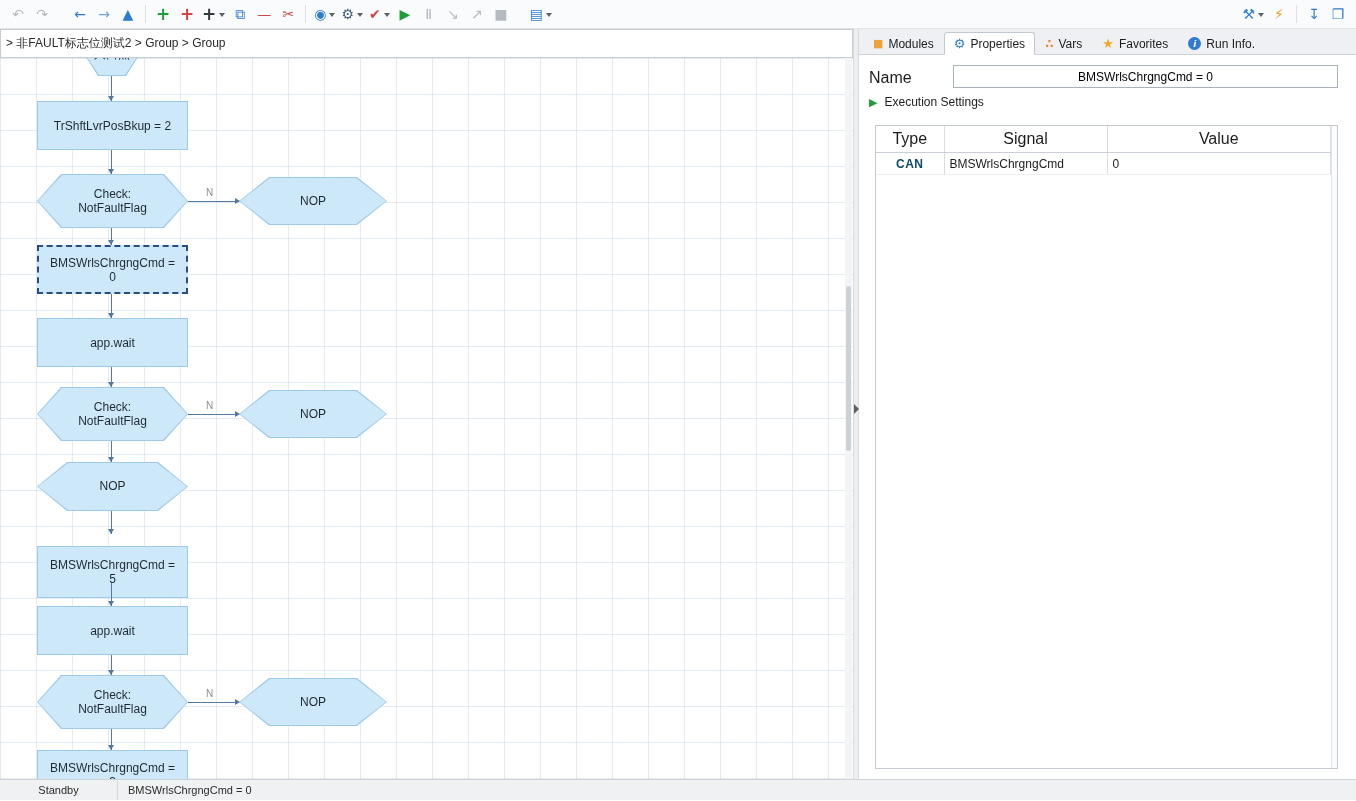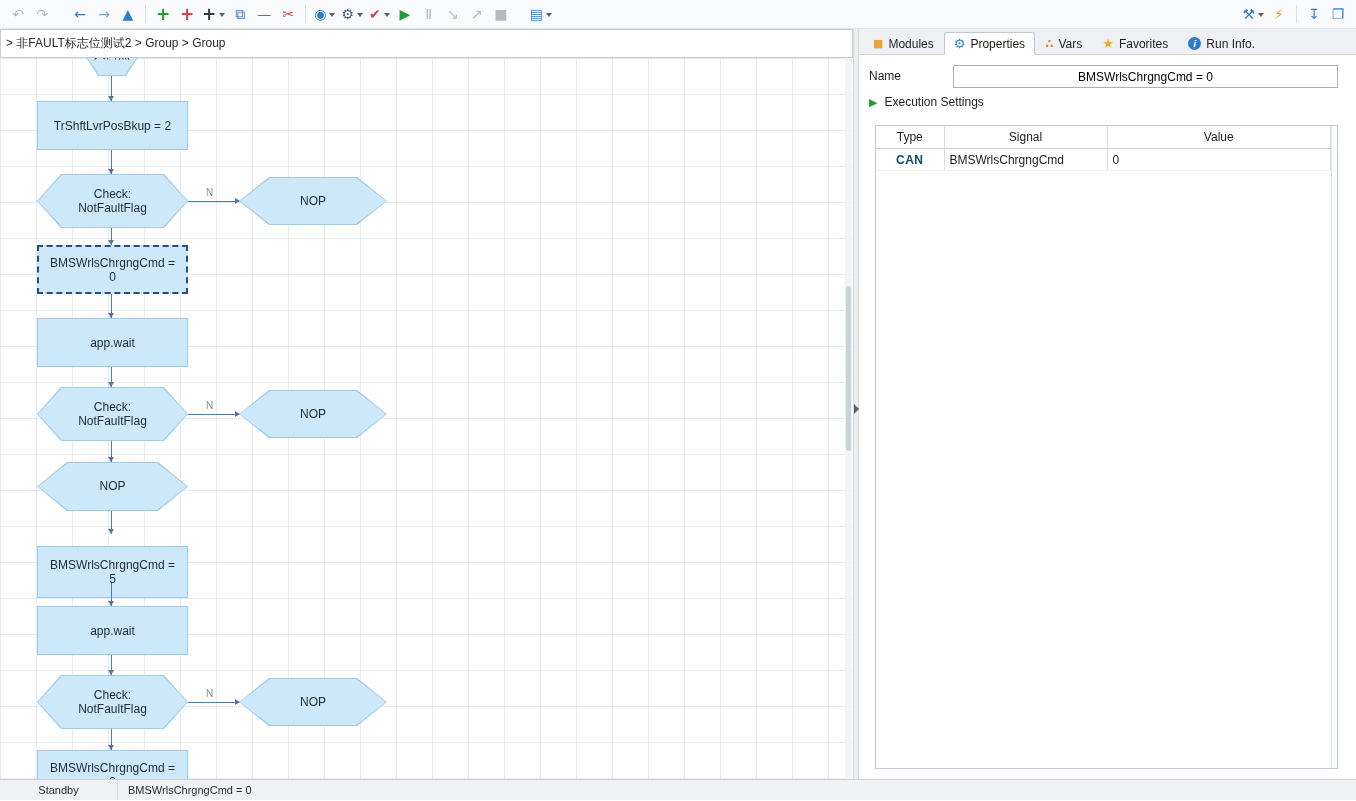--- a/index.html
+++ b/index.html
@@ -74,36 +74,36 @@
   .ic{font-family:"DejaVu Sans",sans-serif;}
   .ic-mod{color:#eda33b;font-size:11px;}
   .ic-gear{color:#2e7cd0;font-size:13px;}
   .ic-vars{color:#e0862f;font-size:12px;font-weight:bold;}
   .ic-star{color:#f5a623;font-size:13px;}
   .ic-info{width:13px;height:13px;border-radius:50%;background:#2e7cd0;color:#fff;
     font-size:9px;font-weight:bold;display:inline-flex;align-items:center;justify-content:center;font-style:italic;}
 
   .props{padding:10px 18px 0 10px;}
   .prow{display:flex;margin-bottom:7px;}
-  .plabel{width:84px;padding-top:4px;font-size:12px;}
+  .plabel{width:84px;padding-top:4px;font-size:16px;}
   .txt{flex:1;height:23px;border:1px solid #a9b2bb;text-align:center;
     font:12px "Liberation Sans","DejaVu Sans",sans-serif;padding:0 4px;background:#fff;}
   textarea.txt{height:50px;resize:none;text-align:left;padding:2px 4px;}
   .exec{text-align:left;margin:2px 0 9px;font-size:12px;cursor:pointer;}
   .exec-play{color:#1d9e37;margin-right:7px;font-size:11px;font-family:"DejaVu Sans",sans-serif;}
   .combo{flex:1;height:21px;border:1px solid #83b2dc;display:flex;align-items:center;
     padding:0 6px;background:#fff;cursor:pointer;}
   .combo-ic{color:#2e7cd0;font-weight:bold;font-size:12px;font-family:"DejaVu Sans",sans-serif;}
   .combo-val{flex:1;text-align:center;font-size:12px;}
   .combo-arrow{width:0;height:0;border:4px solid transparent;border-top:5px solid #6b7682;margin-top:5px;}
 
   .tblwrap{flex:1;border:1px solid #c3c9cf;margin:7px 18px 10px 16px;position:relative;
     background:#fff;overflow:hidden;}
   .tblwrap table{width:calc(100% - 6px);border-collapse:collapse;table-layout:fixed;}
-  .tblwrap th{font-weight:400;font-size:12px;padding:4px 4px;text-align:center;
+  .tblwrap th{font-weight:400;font-size:16px;padding:4px 4px;text-align:center;
     border-bottom:1px solid #c9cfd5;border-right:1px solid #d8dde2;background:#fff;}
   .tblwrap td{font-size:12px;padding:3px 5px;border-right:1px solid #d8dde2;
     border-bottom:1px solid #eef1f4;height:22px;}
   .td-type{text-align:center;color:#0c4a6e;font-weight:bold;font-size:8px;letter-spacing:.5px;}
   .tbl-gutter{position:absolute;top:0;right:0;width:6px;height:100%;border-left:1px solid #e2e6ea;background:#fbfcfd;}
 
   
   .status{height:21px;border-top:1px solid #cfd2d6;background:#f0f1f2;display:flex;
     align-items:center;font-size:11px;color:#2a2a2a;}
   .st-cell1{width:118px;text-align:center;border-right:1px solid #d5d8db;height:100%;

